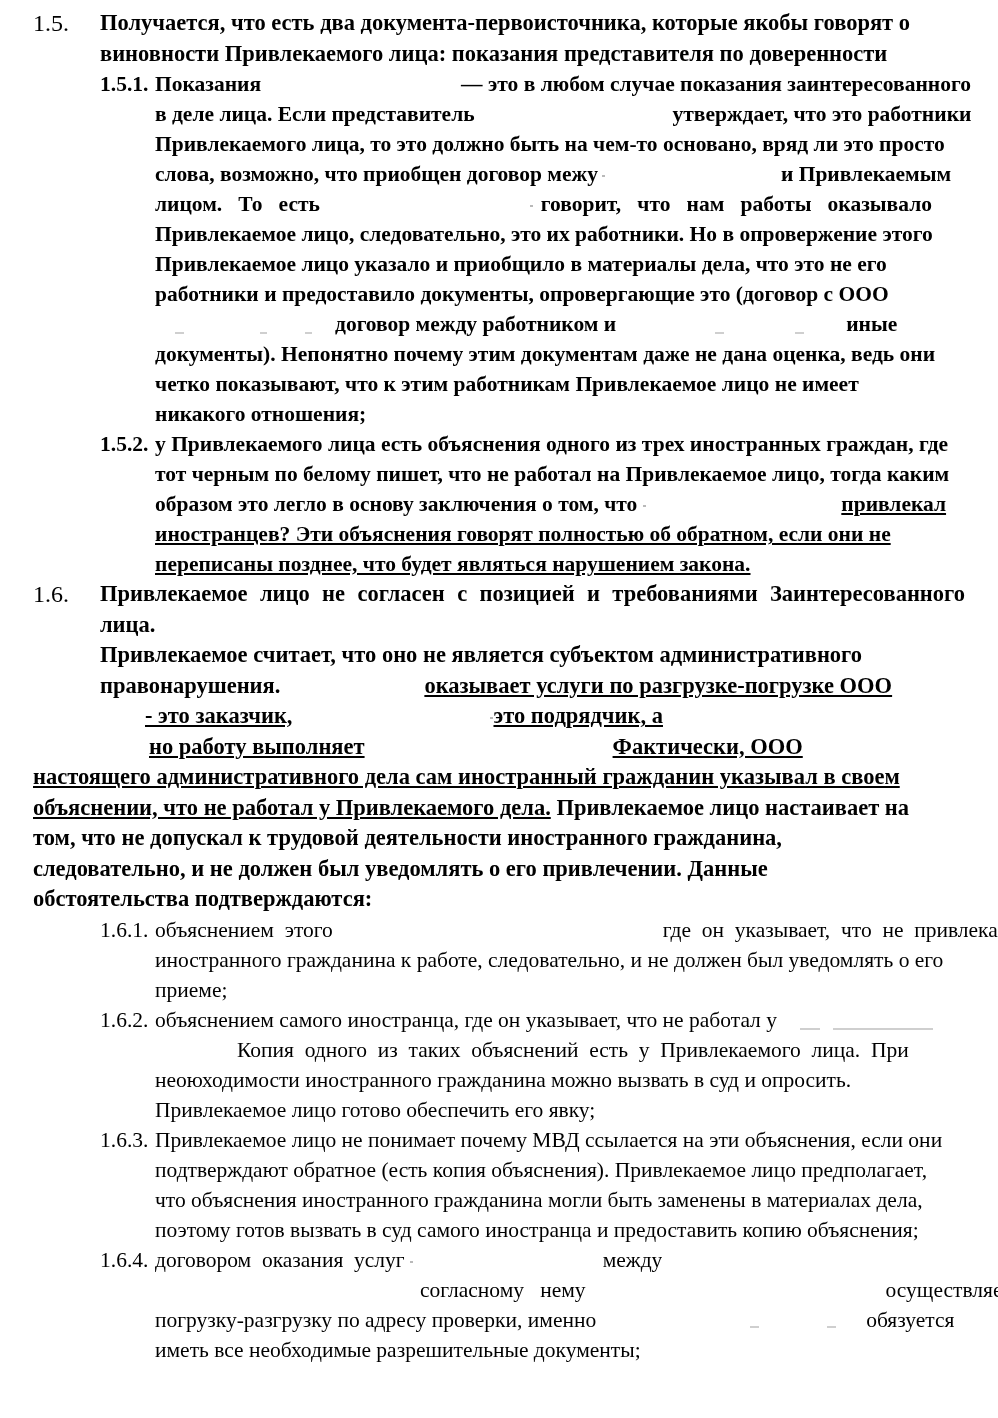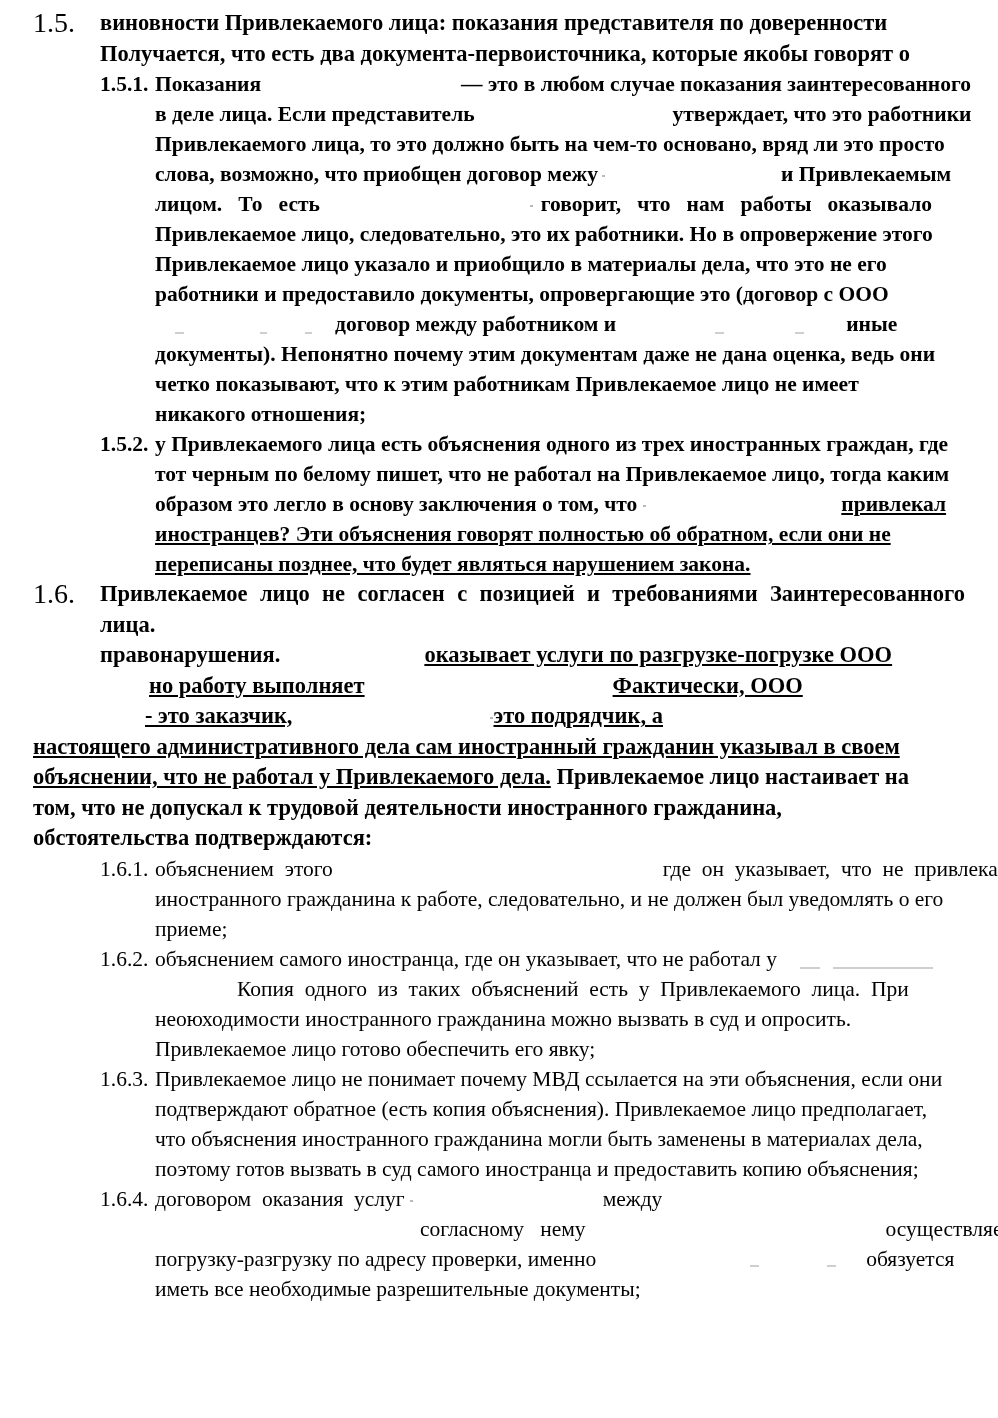--- a/index.html
+++ b/index.html
@@ -35,21 +35,21 @@
     white-space: nowrap;
   }
   .body {
     flex: 1 1 auto;
     text-align: justify;
     text-align-last: left;
     hyphens: none;
   }
 
   
-  .lvl1 > .num  { width: 67px; font-size: 28px; line-height: 30.5px; }
+  .lvl1 > .num  { width: 67px; font-size: 24px; line-height: 30.5px; }
   .lvl1 > .body { font-size: 22.5px; line-height: 30.5px; font-weight: bold; }
 
   
   .lvl2 { padding-left: 67px; }
   .lvl2 > .num  { width: 55px; font-size: 21.5px; line-height: 30px; }
   .lvl2 > .body { font-size: 21.5px; line-height: 30px; }
   .lvl2.b > .num, .lvl2.b > .body { font-weight: bold; }
 
   
   .block-b {
@@ -89,22 +89,22 @@
   .nowrapspace { white-space: pre; }
 </style>
 </head>
 <body>
 
 <div class="page">
 
   <div class="para lvl1">
     <div class="num">1.5.</div>
     <div class="body">
+      <div>Получается,  что  есть  два  документа-первоисточника,  которые  якобы  говорят  о</div>
       <div>виновности   Привлекаемого   лица:   показания   представителя   по   доверенности</div>
-      <div>Получается,  что  есть  два  документа-первоисточника,  которые  якобы  говорят  о</div>
     </div>
   </div>
 
   <div class="para lvl2 b">
     <div class="num">1.5.1.</div>
     <div class="body">
       <div style="text-align:left;">
         <span>Показания</span><span class="red" style="width:200px;">&nbsp;</span><span>— это в любом случае показания заинтересованного</span>
       </div>
       <div style="text-align:left;">
@@ -148,38 +148,40 @@
       <div style="text-align:left;">
         <span class="u">переписаны позднее, что будет являться нарушением закона.</span>
       </div>
     </div>
   </div>
 
   <div class="para lvl1">
     <div class="num">1.6.</div>
     <div class="body">
       <div>Привлекаемое лицо не согласен с позицией и требованиями Заинтересованного лица.</div>
+      <div>Привлекаемое   считает,   что   оно   не   является   субъектом   административного</div>
       <div style="text-align:center;">
         <span>правонарушения.</span><span class="red" style="width:144px;">&nbsp;</span><span class="u">оказывает услуги по разгрузке-погрузке ООО</span>
       </div>
     </div>
   </div>
 
   <div class="block-b">
     <div style="text-align:left;padding-left:100px;">
+      <span class="red u" style="width:12px;">&nbsp;</span><span class="u">- это заказчик,</span><span class="red u" style="width:206px;">&nbsp;</span><span class="speck" style="margin-left:-8px;"></span><span class="u">это подрядчик, а</span>
+    </div>
+    <div style="text-align:left;padding-left:100px;">
       <span class="red u" style="width:16px;">&nbsp;</span><span class="u">но  работу  выполняет</span><span class="red u" style="width:248px;">&nbsp;</span><span class="u">Фактически,  ООО</span>
-    </div>
-    <div style="text-align:left;padding-left:100px;">
-      <span class="red u" style="width:12px;">&nbsp;</span><span class="u">- это заказчик,</span><span class="red u" style="width:206px;">&nbsp;</span><span class="speck" style="margin-left:-8px;"></span><span class="u">это подрядчик, а</span>
     </div>
     <div class="u">настоящего административного дела сам иностранный гражданин указывал в своем</div>
     <div style="text-align:left;">
       <span class="u">объяснении, что не работал у Привлекаемого дела.</span><span>&nbsp;</span><span>Привлекаемое лицо настаивает на</span>
     </div>
     <div>том,    что    не    допускал    к    трудовой    деятельности    иностранного    гражданина,</div>
+    <div>следовательно,  и  не  должен  был  уведомлять  о  его  привлечении.   Данные</div>
     <div>обстоятельства подтверждаются:</div>
   </div>
 
   <div class="para lvl2">
     <div class="num">1.6.1.</div>
     <div class="body">
       <div style="text-align:left;">
         <span class="nowrapspace">объяснением  этого</span><span class="red" style="width:330px;">&nbsp;</span><span class="nowrapspace">где  он  указывает,  что  не  привлекал</span>
       </div>
       <div>иностранного гражданина к работе, следовательно, и не должен был уведомлять о его</div>

